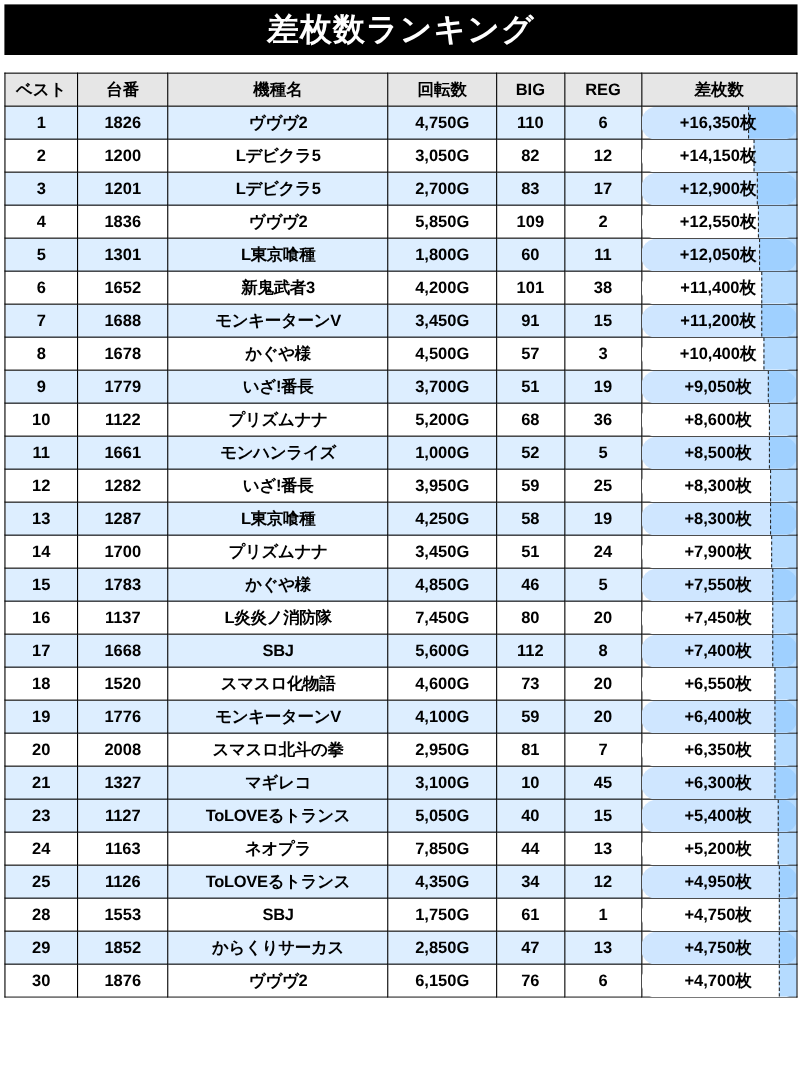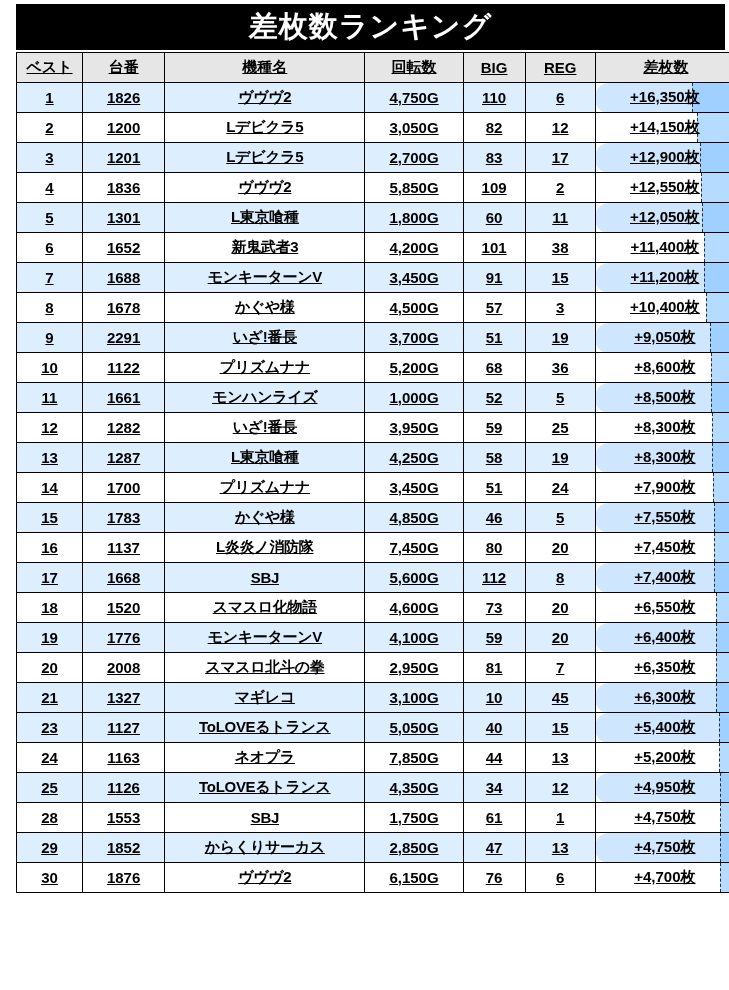--- a/index.html
+++ b/index.html
@@ -8,40 +8,39 @@
     background: #ffffff;
   }
   body {
     width: 729px;
     font-family: "Liberation Sans", sans-serif;
     -webkit-font-smoothing: antialiased;
   }
   .page {
     width: 729px;
     box-sizing: border-box;
-    padding: 4px 4px 0 16px;
+    padding: 4px 4px 0 4px;
     background: #ffffff;
   }
   .title-bar {
     height: 46px;
     background: #000000;
     color: #ffffff;
     display: flex;
     align-items: center;
     justify-content: center;
     font-size: 29px;
     font-weight: bold;
     letter-spacing: 1px;
   }
   table.rank {
     border-collapse: collapse;
     width: 721px;
     table-layout: fixed;
-    margin-top: 2px;
-    text-decoration: underline;
+    margin-top: 16px;
   }
   table.rank th, table.rank td {
     border: 1px solid #000000;
     padding: 0;
     height: 29px;
     text-align: center;
     vertical-align: middle;
     font-size: 15px;
     font-weight: bold;
     color: #000000;
@@ -189,21 +188,21 @@
           <td class="rank-cell">8</td>
           <td class="dai-cell">1678</td>
           <td class="name-cell">かぐや様</td>
           <td class="games-cell">4,500G</td>
           <td class="big-cell">57</td>
           <td class="reg-cell">3</td>
           <td class="diff-cell"><span class="bar" style="width: 28.6px;"></span><span class="val">+10,400枚</span></td>
         </tr>
         <tr class="odd">
           <td class="rank-cell">9</td>
-          <td class="dai-cell">2291</td>
+          <td class="dai-cell">1779</td>
           <td class="name-cell">いざ!番長</td>
           <td class="games-cell">3,700G</td>
           <td class="big-cell">51</td>
           <td class="reg-cell">19</td>
           <td class="diff-cell"><span class="bar" style="width: 25px;"></span><span class="val">+9,050枚</span></td>
         </tr>
         <tr class="even">
           <td class="rank-cell">10</td>
           <td class="dai-cell">1122</td>
           <td class="name-cell">プリズムナナ</td>

